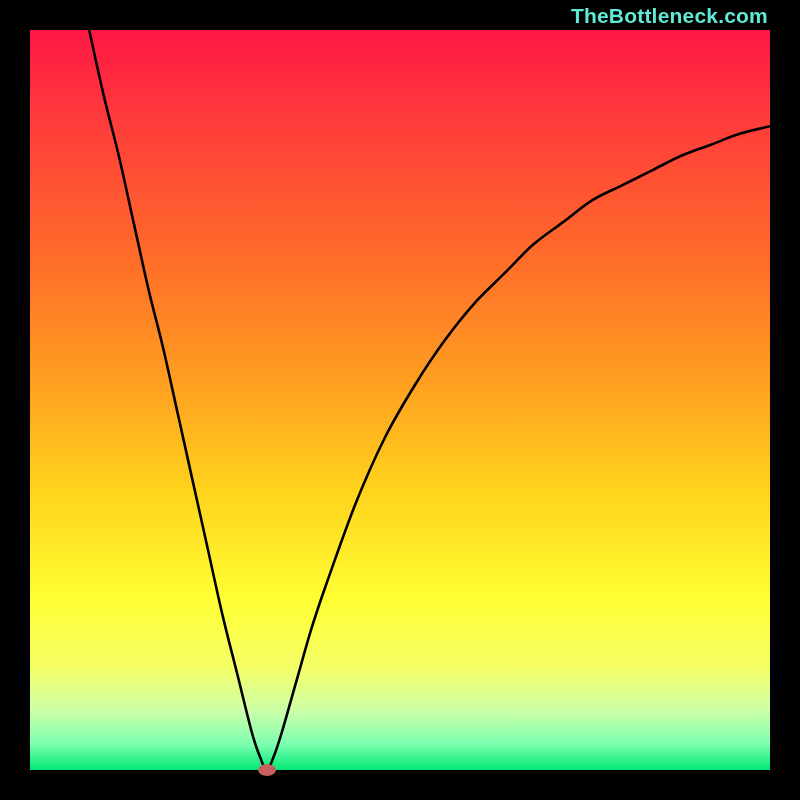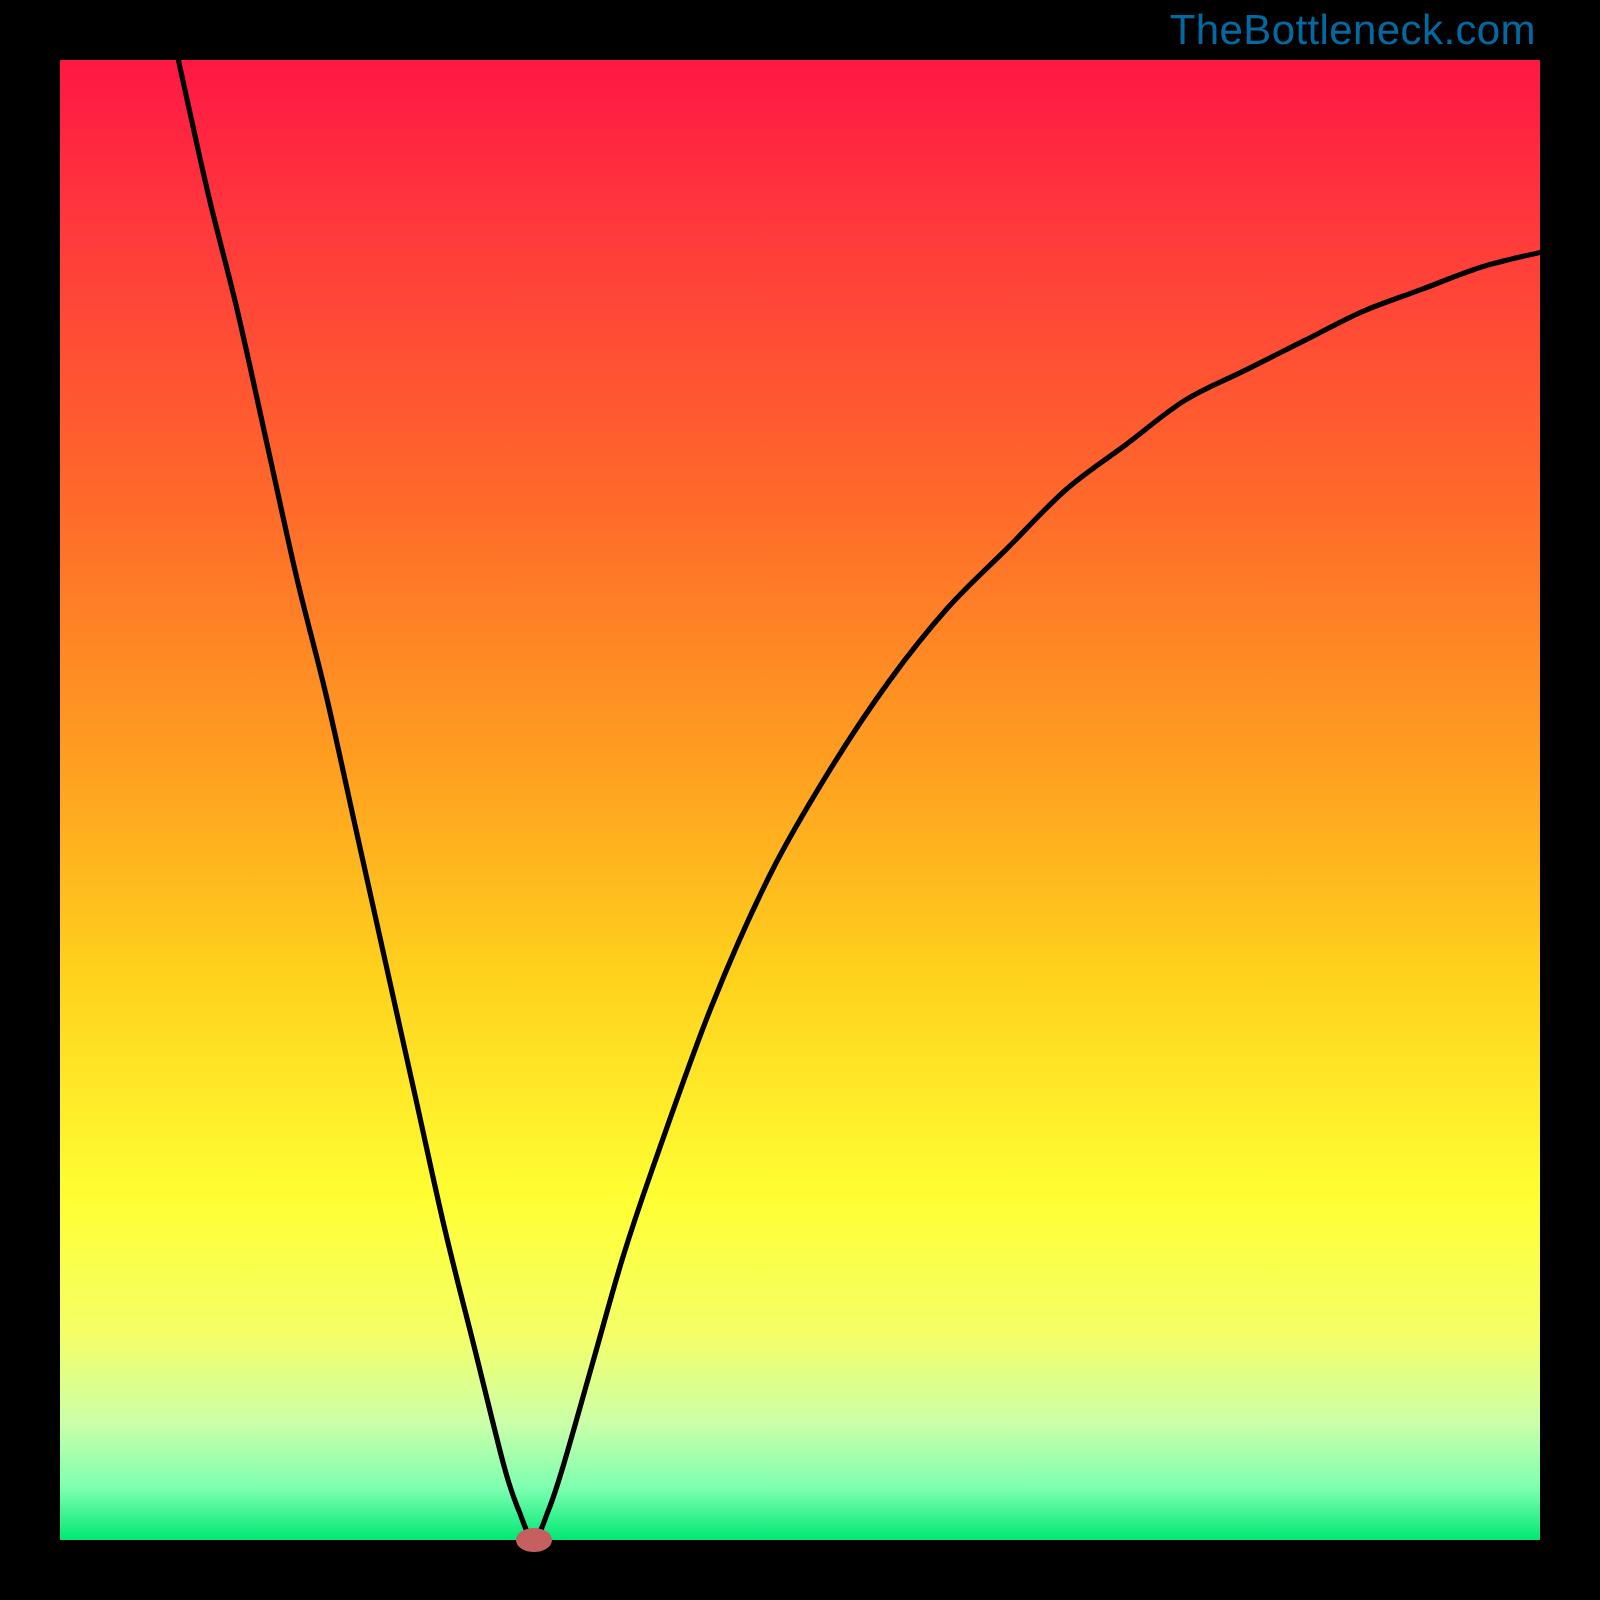--- a/index.html
+++ b/index.html
@@ -37,23 +37,23 @@
     position: absolute;
     left: 0;
     top: 0;
     width: 740px;
     height: 740px;
   }
   .watermark {
     position: absolute;
     right: 32px;
     top: 4px;
-    color: #0369a1;
+    color: #5eead4;
     font-size: 21px;
-    font-weight: 400;
+    font-weight: 700;
     letter-spacing: 0.2px;
     user-select: none;
   }
   .marker {
     position: absolute;
     width: 18px;
     height: 12px;
     border-radius: 50%/50%;
     transform: translate(-50%, -50%);
   }

